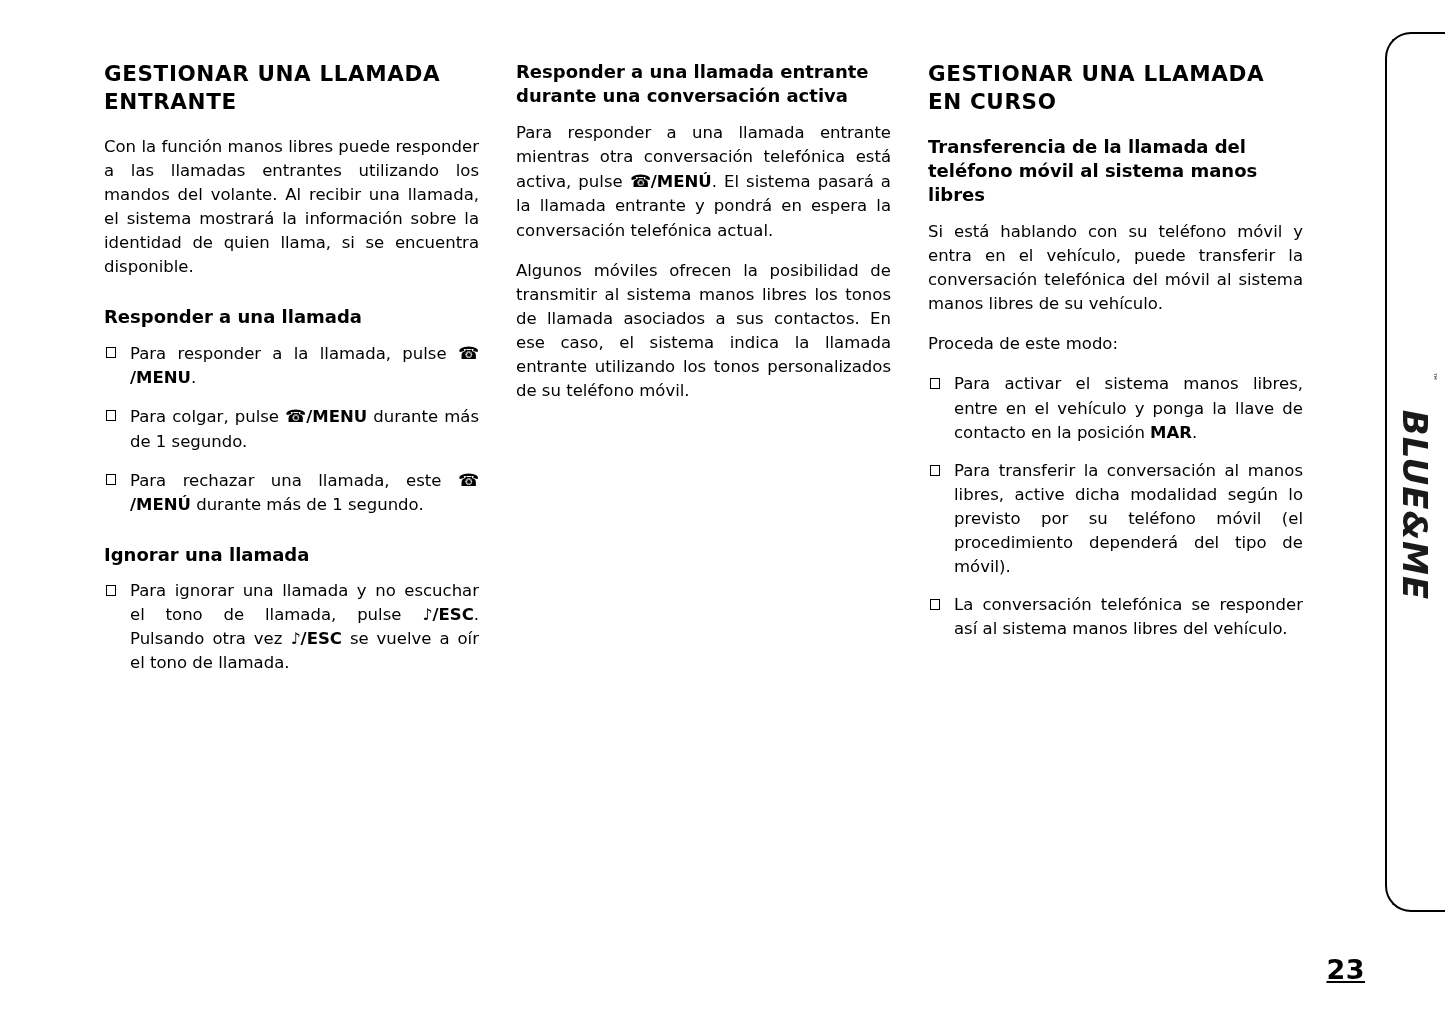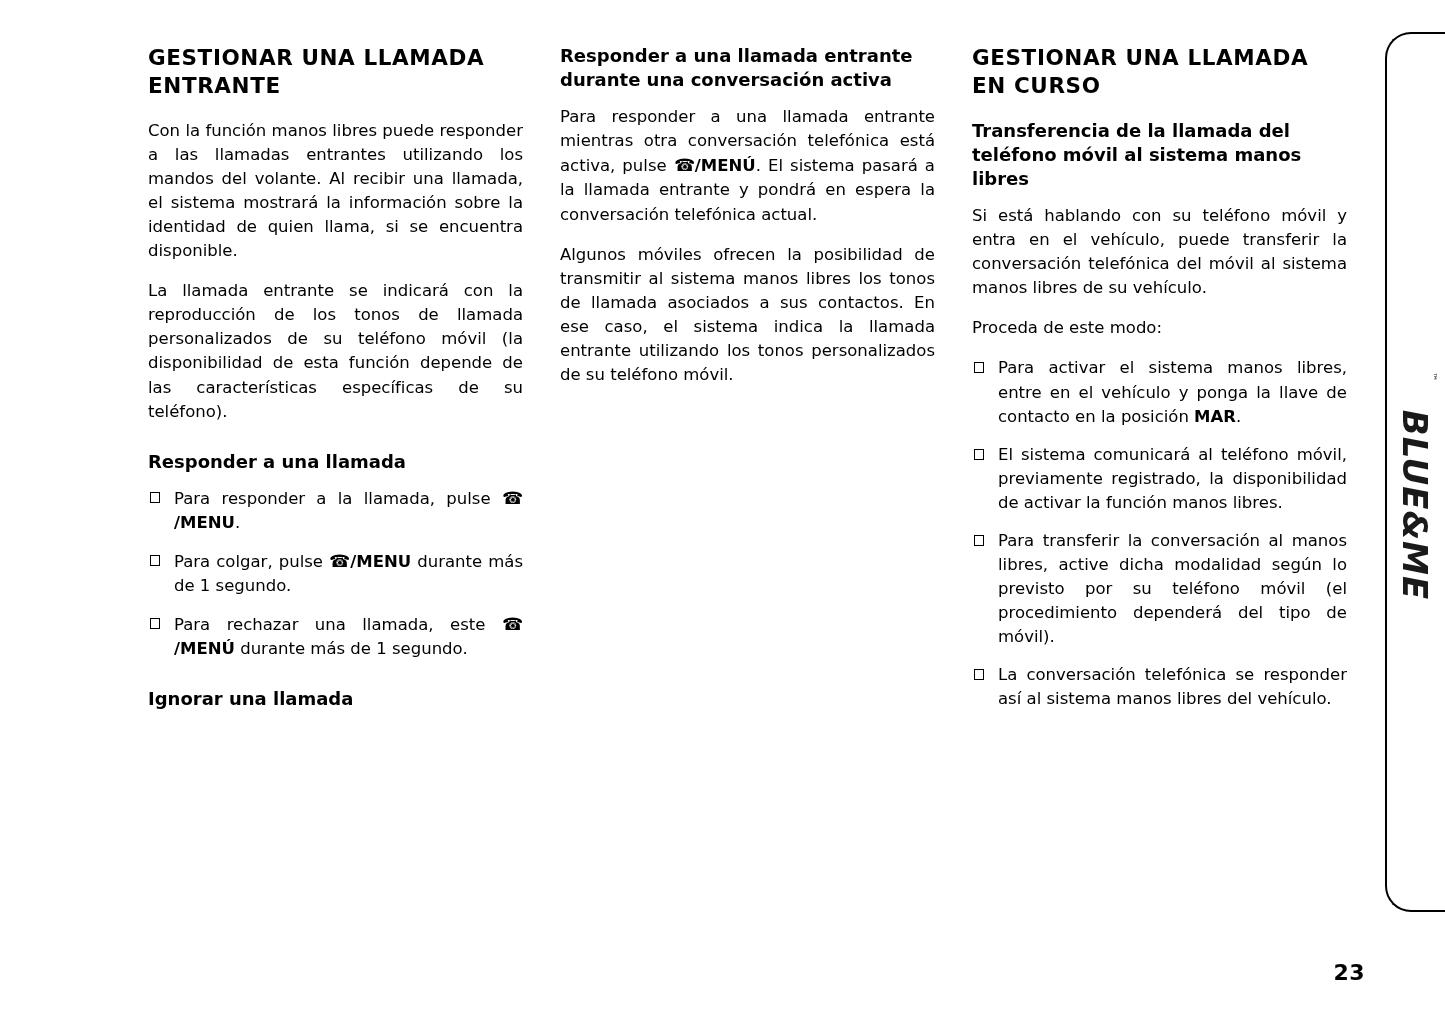--- a/index.html
+++ b/index.html
@@ -56,23 +56,22 @@
     position: absolute;
     right: 8px;
     top: 372px;
     font-size: 9px;
     transform: rotate(90deg);
   }
 
   
   .col {
     position: absolute;
-    top: 44px;
+    top: 60px;
     width: 375px;
-    margin-left: 44px;
   }
   #col1 { left: 104px; }
   #col2 { left: 516px; }
   #col3 { left: 928px; }
 
   h1.section {
     font-family: "DejaVu Sans", sans-serif;
     font-size: 21.5px;
     font-weight: bold;
     letter-spacing: 0.6px;
@@ -151,73 +150,75 @@
     font-weight: bold;
     font-size: 16px;
     display: inline-block;
   }
 
   .page-number {
     position: absolute;
     right: 80px;
     bottom: 34px;
     font-family: "DejaVu Sans", sans-serif;
-    font-size: 22px;
+    font-size: 27px;
     font-weight: bold;
     letter-spacing: 0.5px;
+    text-decoration: underline;
   }
 </style>
 </head>
 <body>
 
 <div class="page">
 
   <div class="side-tab"></div>
   <div class="side-logo">
     <span class="side-logo-text">BLUE&amp;ME</span>
   </div>
   <span class="side-logo-tm">™</span>
 
   <div class="col" id="col1">
     <h1 class="section">GESTIONAR UNA LLAMADA ENTRANTE</h1>
 
     <p class="body">Con la función manos libres puede responder a las llamadas entrantes utilizando los mandos del volante. Al recibir una llamada, el sistema mostrará la información sobre la identidad de quien llama, si se encuentra disponible.</p>
-    <p class="body">La llamada entrante se indicará con la reproducción de los tonos de llamada personalizados de su teléfono móvil (la disponibilidad de esta función depende de las características específicas de su teléfono).</p>
 
     <h3 class="small">Responder a una llamada</h3>
     <ul class="bullets">
       <li><span>Para responder a la llamada, pulse </span><span class="glyph-phone">☎</span><span class="key">/MENU</span><span>.</span></li>
       <li><span>Para colgar, pulse </span><span class="glyph-phone">☎</span><span class="key">/MENU</span><span> durante más de 1 segundo.</span></li>
     </ul>
 
     <ul class="bullets">
       <li><span>Para rechazar una llamada, este </span><span class="glyph-phone">☎</span><span class="key">/MENÚ</span><span> durante más de 1 segundo.</span></li>
     </ul>
 
     <h3 class="small">Ignorar una llamada</h3>
+    <ul class="bullets">
+      <li><span>Para ignorar una llamada y no escuchar el tono de llamada, pulse </span><span class="glyph-esc">♪</span><span class="key">/ESC</span><span>. Pulsando otra vez </span><span class="glyph-esc">♪</span><span class="key">/ESC</span><span> se vuelve a oír el tono de llamada.</span></li>
+    </ul>
   </div>
 
   <div class="col" id="col2">
     <h2 class="sub first">Responder a una llamada entrante durante una conversación activa</h2>
 
     <p class="body"><span>Para responder a una llamada entrante mientras otra conversación telefónica está activa, pulse </span><span class="glyph-phone">☎</span><span class="key">/MENÚ</span><span>. El sistema pasará a la llamada entrante y pondrá en espera la conversación telefónica actual.</span></p>
 
     <p class="body">Algunos móviles ofrecen la posibilidad de transmitir al sistema manos libres los tonos de llamada asociados a sus contactos. En ese caso, el sistema indica la llamada entrante utilizando los tonos personalizados de su teléfono móvil.</p>
   </div>
 
   <div class="col" id="col3">
     <h1 class="section">GESTIONAR UNA LLAMADA EN CURSO</h1>
 
     <h2 class="sub" style="margin-top:0">Transferencia de la llamada del teléfono móvil al sistema manos libres</h2>
 
     <p class="body">Si está hablando con su teléfono móvil y entra en el vehículo, puede transferir la conversación telefónica del móvil al sistema manos libres de su vehículo.</p>
     <p class="body">Proceda de este modo:</p>
 
     <ul class="bullets">
       <li><span>Para activar el sistema manos libres, entre en el vehículo y ponga la llave de contacto en la posición </span><span class="key">MAR</span><span>.</span></li>
-      <li>El sistema comunicará al teléfono móvil, previamente registrado, la disponibilidad de activar la función manos libres.</li>
       <li>Para transferir la conversación al manos libres, active dicha modalidad según lo previsto por su teléfono móvil (el procedimiento dependerá del tipo de móvil).</li>
       <li>La conversación telefónica se responder así al sistema manos libres del vehículo.</li>
     </ul>
   </div>
 
   <div class="page-number">23</div>
 </div>
 
 </body></html>

